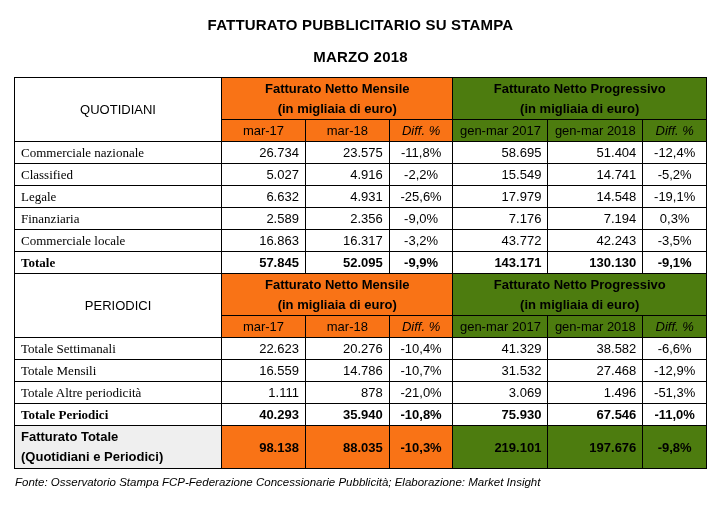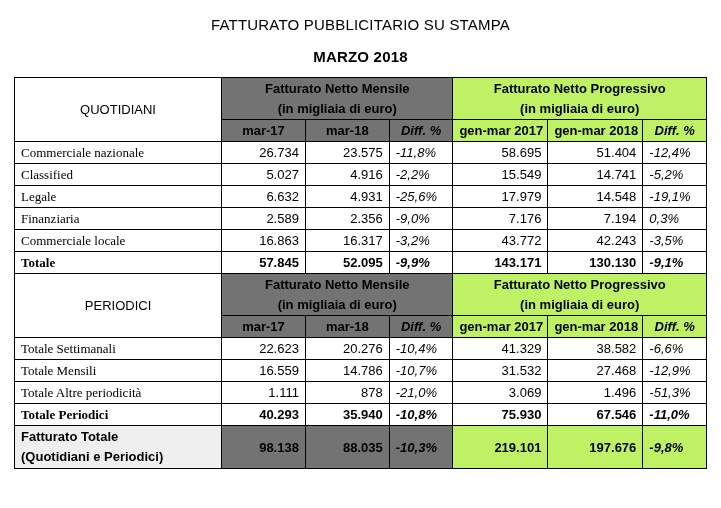--- a/index.html
+++ b/index.html
@@ -5,21 +5,21 @@
   * { box-sizing: border-box; }
   html, body { margin: 0; padding: 0; }
   body {
     width: 721px; height: 508px;
     background: #ffffff;
     color: #000000;
     font-family: "Liberation Sans", sans-serif;
   }
   .page { padding: 8px 14px 0 14px; }
   .title {
-    text-align: center; font-weight: normal; font-size: 15px;
+    text-align: center; font-weight: bold; font-size: 15px;
     margin: 8px 0 0 0; letter-spacing: .2px;
   }
   .subtitle {
     text-align: center; font-weight: bold; font-size: 15px;
     margin: 15px 0 12px 0; letter-spacing: .2px;
   }
   table.revenue {
     border-collapse: collapse;
     width: 693px;
     table-layout: fixed;
@@ -27,27 +27,27 @@
   table.revenue td {
     border: 1px solid #000000;
     font-size: 13px;
     padding: 1px 6px;
     height: 22px;
     overflow: hidden;
     white-space: nowrap;
   }
   .sec-label { font-weight: normal; text-align: center; vertical-align: middle; }
   .grp { text-align: center; font-weight: bold; padding: 3px 4px; line-height: 1.5; height: 44px; }
-  .blue  { background: #737373; }
-  .peach { background: #bef264; margin-left: 43px; }
-  .colh { text-align: center; font-weight: bold; }
+  .blue  { background: #f97316; }
+  .peach { background: #4d7c0f; margin-left: 43px; }
+  .colh { text-align: center; font-weight: normal; }
   .diff-h { font-style: italic; }
   .lbl { text-align: left; font-family: Liberation Serif, serif; }
   .num { text-align: right; }
-  .diff { text-align: left; font-style: italic; }
+  .diff { text-align: center; }
   .total-row td { font-weight: bold; }
   .grand-row td { font-weight: bold; height: 44px; }
   .grand-lbl { text-align: left; background: #efefef; line-height: 1.55; }
   .source {
     font-style: italic;
     font-size: 11.5px;
     margin: 7px 0 0 1px;
   }
 </style>
 </head>
@@ -211,14 +211,15 @@
         <td class="num blue">88.035</td>
         <td class="diff blue">-10,3%</td>
         <td class="num peach">219.101</td>
         <td class="num peach">197.676</td>
         <td class="diff peach">-9,8%</td>
       </tr>
 
     </tbody>
   </table>
 
+  <div class="source">Fonte: Osservatorio Stampa FCP-Federazione Concessionarie Pubblicità; Elaborazione: Market Insight</div>
 
 </div>
 
 </body></html>

